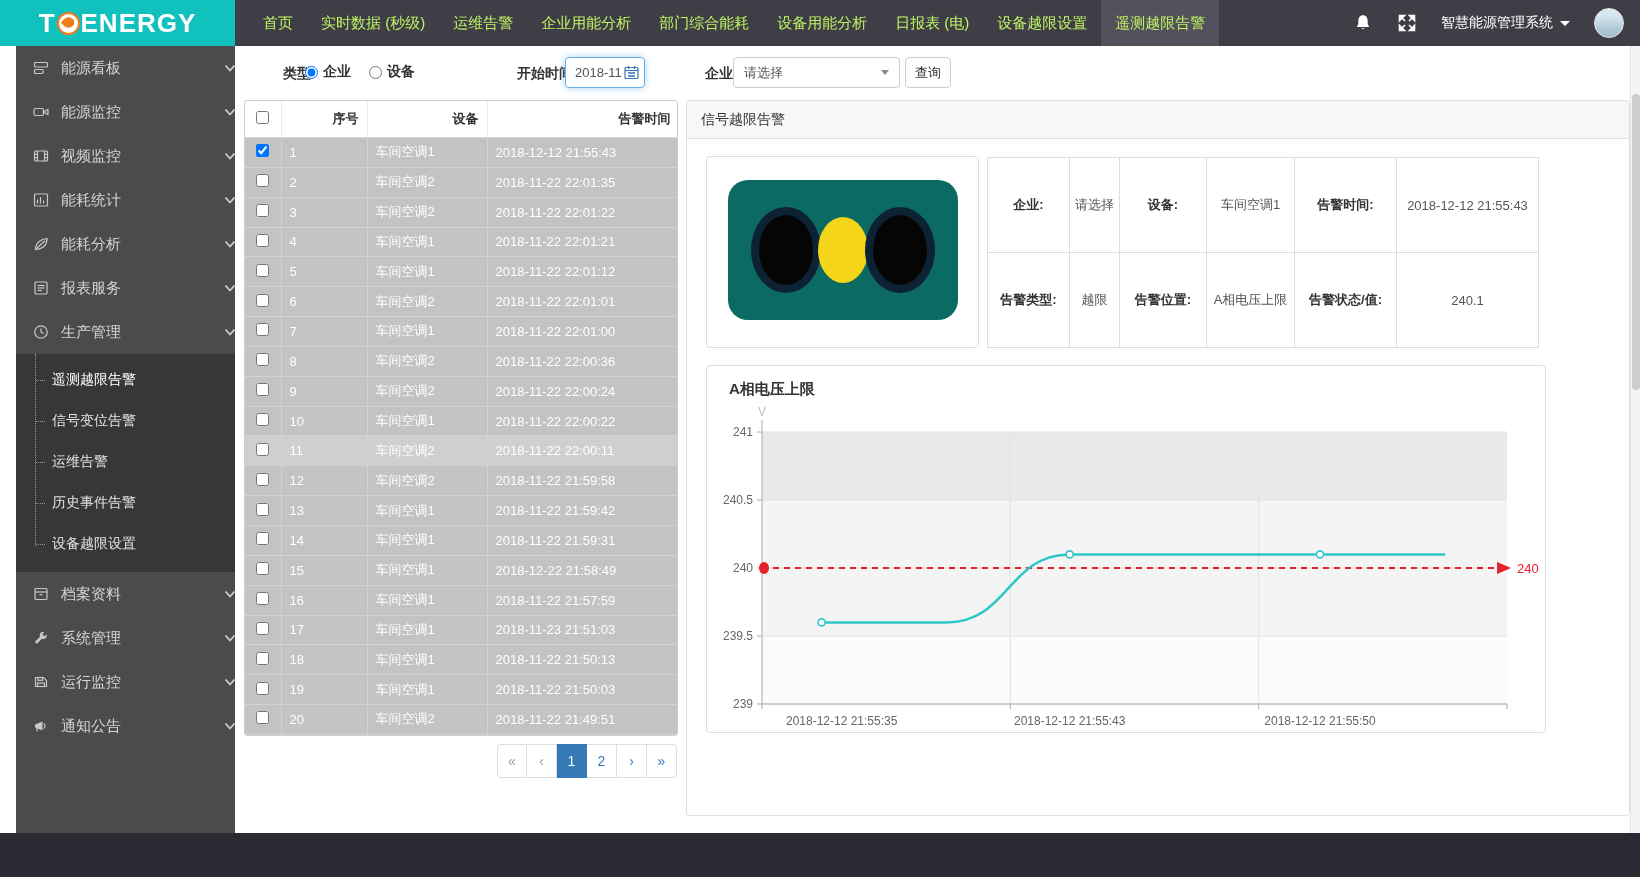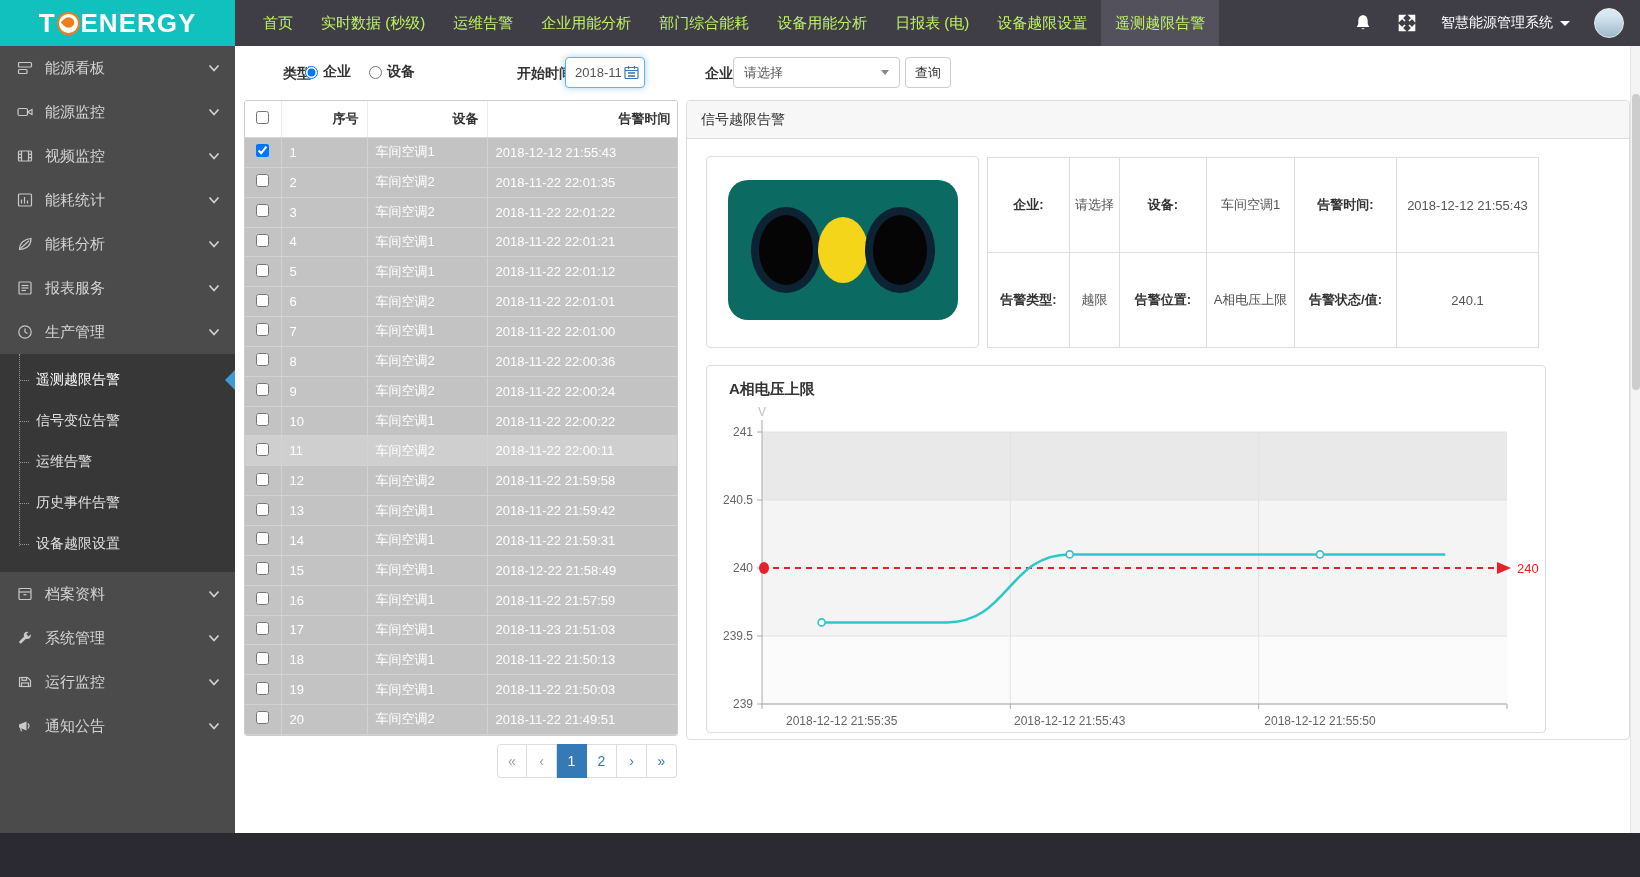--- a/index.html
+++ b/index.html
@@ -15,21 +15,21 @@
   .nav-item { display:flex; align-items:center; padding:0 14px; color:#bef264; font-size:15px; cursor:pointer; white-space:nowrap; }
   .nav-item.active { background:#53525c; }
   .topbar-right { margin-left:auto; display:flex; align-items:center; gap:24px; padding-right:16px; color:#fff; }
   .icon-btn { width:20px; height:20px; color:#fff; }
   .icon-btn svg { display:block; }
   .sysname { font-size:14px; display:flex; align-items:center; gap:7px; white-space:nowrap; }
   .caret-down { width:0; height:0; border-left:5px solid transparent; border-right:5px solid transparent; border-top:5px solid #fff; }
   .avatar { width:30px; height:30px; border-radius:50%; background:linear-gradient(180deg,#d8e8f2 20%,#9fb9ca); border:1px solid #e8e8e8; }
 
   
-  .sidebar { position:absolute; left:0; top:46px; width:235px; bottom:44px; background:#4b4b4b; overflow:hidden; }
+  .sidebar { position:absolute; left:16px; top:46px; width:235px; bottom:44px; background:#4b4b4b; overflow:hidden; }
   .side-item { height:44px; display:flex; align-items:center; padding:0 14px 0 17px; color:#d4d4d4; font-size:15px; cursor:pointer; }
   .side-item.dark { background:#202020; color:#fff; height:40px; }
   .side-icon { width:16px; height:16px; margin-right:12px; color:#c8c8c8; flex:none; }
   .side-icon svg { display:block; }
   .side-label { flex:1; }
   .side-chev { width:14px; height:14px; color:#cfcfcf; flex:none; }
   .side-chev svg { display:block; }
   .submenu { background:#373737; padding:5px 0 8px; position:relative; }
   .submenu::before { content:""; position:absolute; left:19px; top:0; bottom:26px; border-left:1px dotted #979797; }
   .sub-item { height:41px; display:flex; align-items:center; padding-left:36px; color:#e2e2e2; font-size:14px; position:relative; cursor:pointer; }
@@ -65,21 +65,21 @@
 
   
   .pager { position:absolute; left:262px; top:698px; display:flex; }
   .pg { min-width:30px; height:34px; line-height:32px; text-align:center; background:#fff; border:1px solid #ddd; border-left:none; color:#337ab7; font-size:14px; cursor:pointer; padding:0 4px; }
   .pg:first-child { border-left:1px solid #ddd; border-radius:4px 0 0 4px; }
   .pg:last-child { border-radius:0 4px 4px 0; }
   .pg.disabled { color:#9a9a9a; }
   .pg.active { background:#337ab7; border-color:#337ab7; color:#fff; }
 
   
-  .panel { position:absolute; left:451px; top:54px; width:944px; height:640px; border:1px solid #ddd; border-radius:4px; background:#fff; }
+  .panel { position:absolute; left:451px; top:54px; width:944px; height:716px; border:1px solid #ddd; border-radius:4px; background:#fff; }
   .panel-header { height:38px; line-height:37px; background:#f7f7f7; border-bottom:1px solid #ddd; padding-left:14px; font-size:14px; color:#333; border-radius:4px 4px 0 0; }
   .tl-card { position:absolute; left:19px; top:55px; width:273px; height:192px; border:1px solid #ddd; border-radius:4px; display:flex; align-items:center; justify-content:center; background:#fff; }
   .info-table { position:absolute; left:300px; top:56px; width:551px; height:191px; }
   .info-table table { width:100%; height:100%; border-collapse:collapse; table-layout:fixed; }
   .info-table th, .info-table td { border:1px solid #ddd; text-align:center; font-size:13px; padding:0 4px; }
   .info-table th { font-weight:bold; color:#333; }
   .info-table td { color:#555; }
 
   .chart-card { position:absolute; left:19px; top:264px; width:840px; height:368px; border:1px solid #ddd; border-radius:4px; background:#fff; }
   .chart-title { padding:14px 0 0 22px; font-size:15px; font-weight:bold; color:#333; }

